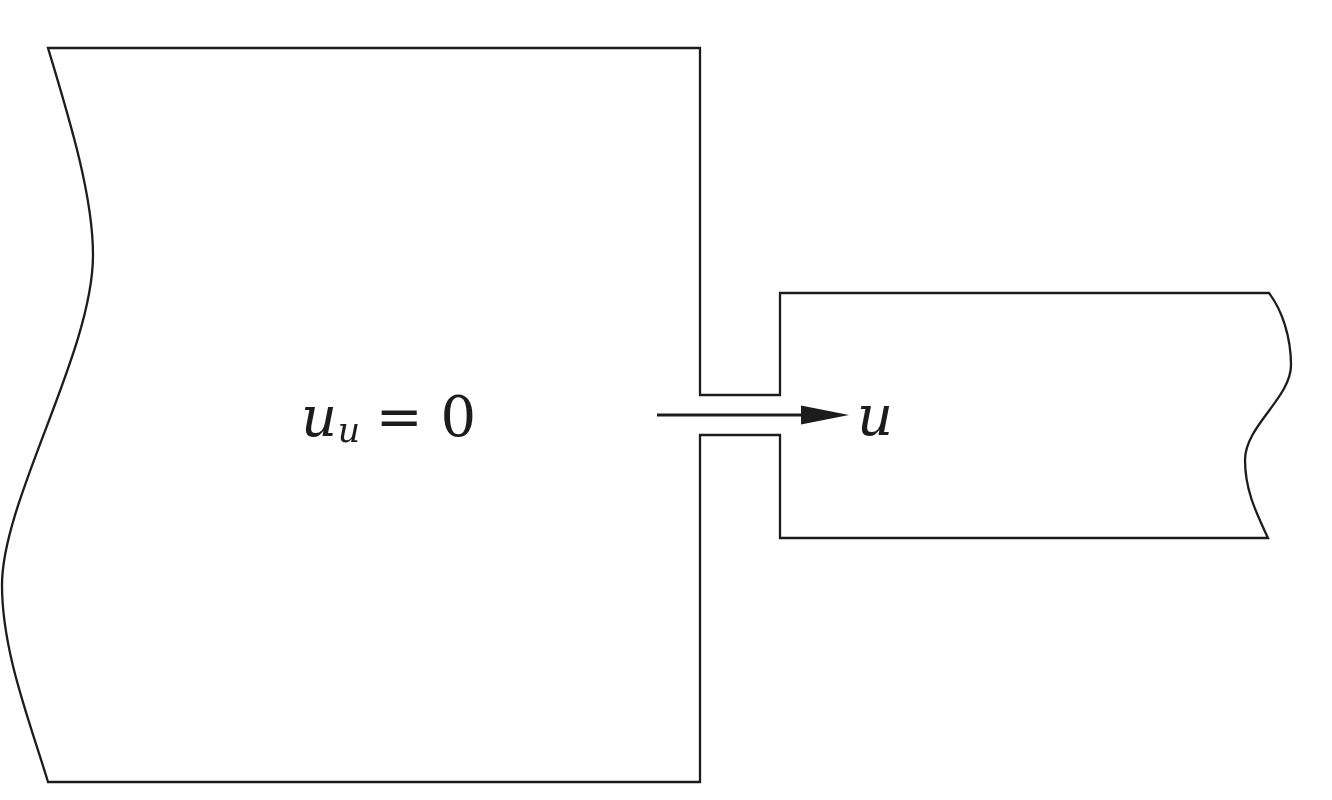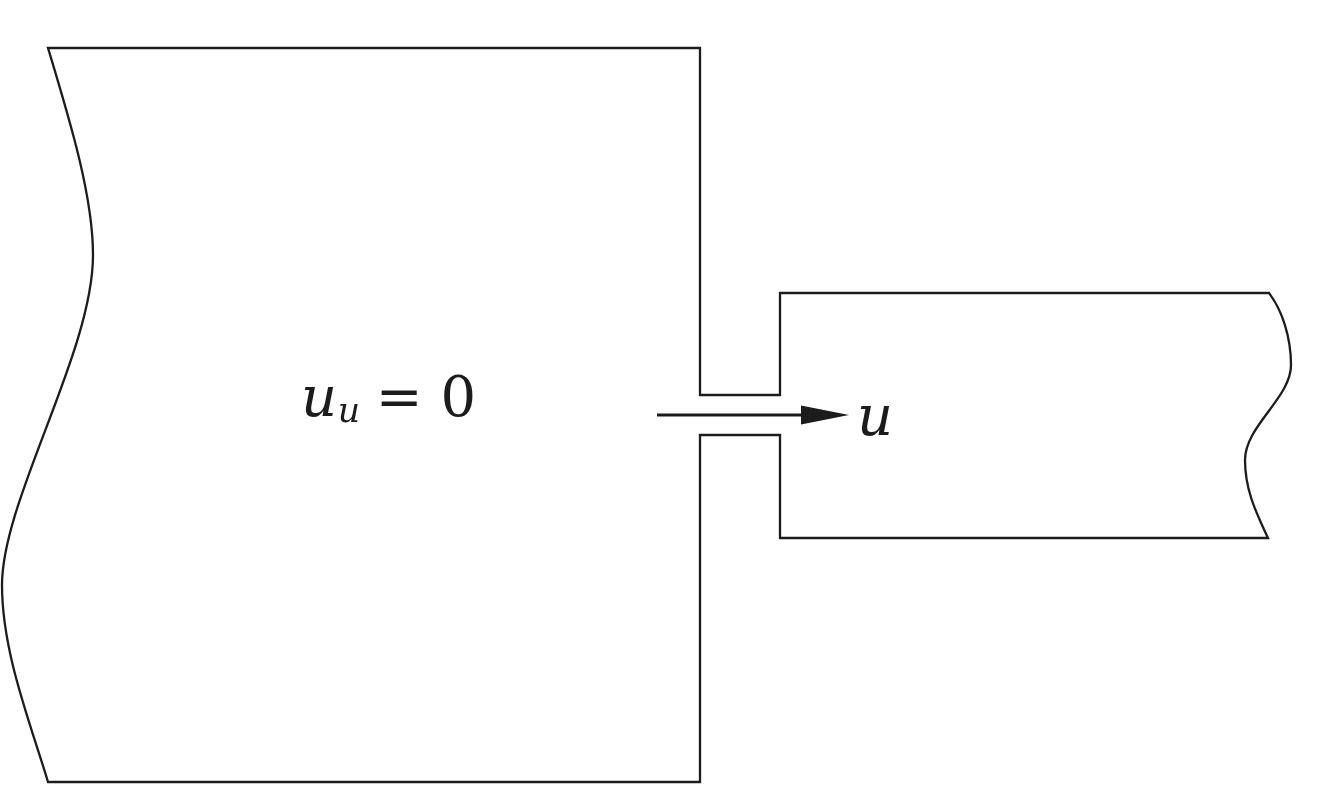--- a/index.html
+++ b/index.html
@@ -57,21 +57,21 @@
     line-height:0;
     vertical-align:-0.18em;
     margin-left:0.02em;
   }
   .label .rel{
     font-style:normal;
     margin-left:0.28em;
   }
   .label-upstream{
     left:301px;
-    top:369px;
+    top:389px;
   }
   .label-flow{
     left:857px;
     top:388px;
   }
 </style>
 </head>
 <body>
 
 <div class="stage">

